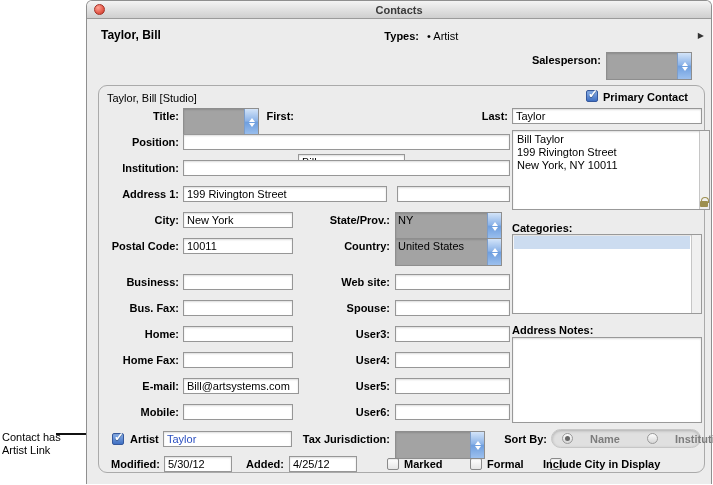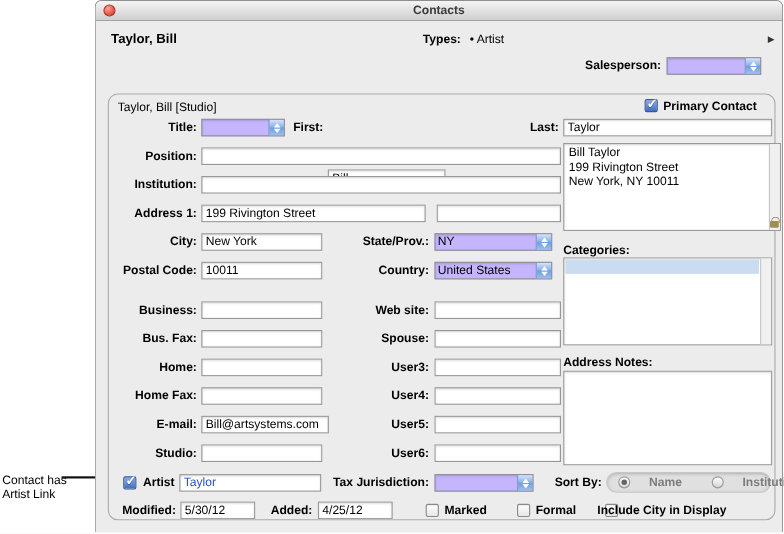--- a/index.html
+++ b/index.html
@@ -20,21 +20,21 @@
                border:1px solid #a33126; }
 
   .lbl { position:absolute; font-weight:bold; color:#000; white-space:nowrap; }
   .lbl.r { text-align:right; }
 
   
   .fld { position:absolute; height:16px; border:1px solid #979797; background:#fff;
          font:11px "Liberation Sans",sans-serif; padding:0 3px;
          box-shadow:inset 0 1px 2px rgba(0,0,0,0.14); }
   .fld.link { color:#2b4fc0; }
-  .combo { position:absolute; height:16px; border:1px solid #8e8e8e; background:#c4b5fd;
+  .combo { position:absolute; height:28px; border:1px solid #8e8e8e; background:#a3a3a3;
            box-shadow:inset 0 1px 2px rgba(0,0,0,0.14); }
   .combo input { position:absolute; left:0; top:0; bottom:0; width:calc(100% - 14px);
                  border:none; background:transparent; font:11px "Liberation Sans",sans-serif;
                  padding:0 2px; height:14px; }
   .combo .cbtn { position:absolute; right:0; top:0; bottom:0; width:14px;
                  background:linear-gradient(#d3e4f9,#8db4e8 45%,#6f9fdf 52%,#9cc0ee);
                  border-left:1px solid #7d9dc9; display:flex; flex-direction:column;
                  align-items:center; justify-content:center; gap:1px; }
   .tri-up { width:0;height:0;border-left:3px solid transparent;border-right:3px solid transparent;border-bottom:4px solid #fff; }
   .tri-dn { width:0;height:0;border-left:3px solid transparent;border-right:3px solid transparent;border-top:4px solid #fff; }
@@ -185,21 +185,21 @@
       <div class="lbl r" style="left:0;top:268px;width:80px;">Home Fax:</div>
       <input class="fld" style="left: 84px; top: 266px; width: 110px;" value="">
       <div class="lbl r" style="left:196px;top:268px;width:95px;">User4:</div>
       <input class="fld" style="left: 296px; top: 266px; width: 115px;" value="">
 
       <div class="lbl r" style="left:0;top:294px;width:80px;">E-mail:</div>
       <input class="fld" style="left: 84px; top: 292px; width: 116px;" value="Bill@artsystems.com">
       <div class="lbl r" style="left:196px;top:294px;width:95px;">User5:</div>
       <input class="fld" style="left: 296px; top: 292px; width: 115px;" value="">
 
-      <div class="lbl r" style="left:0;top:320px;width:80px;">Studio:</div>
+      <div class="lbl r" style="left:0;top:320px;width:80px;">Mobile:</div>
       <input class="fld" style="left: 84px; top: 318px; width: 110px;" value="">
       <div class="lbl r" style="left:196px;top:320px;width:95px;">User6:</div>
       <input class="fld" style="left: 296px; top: 318px; width: 115px;" value="">
 
       <div class="cb checked" style="left:13px;top:347px;"></div>
       <div class="lbl" style="left:31px;top:347px;">Artist</div>
       <input class="fld link" style="left: 64px; top: 345px; width: 129px;" value="Taylor">
       <div class="lbl r" style="left:186px;top:347px;width:105px;">Tax Jurisdiction:</div>
       <div class="combo" style="left:296px;top:345px;width:90px;">
         <input value="" style="">

